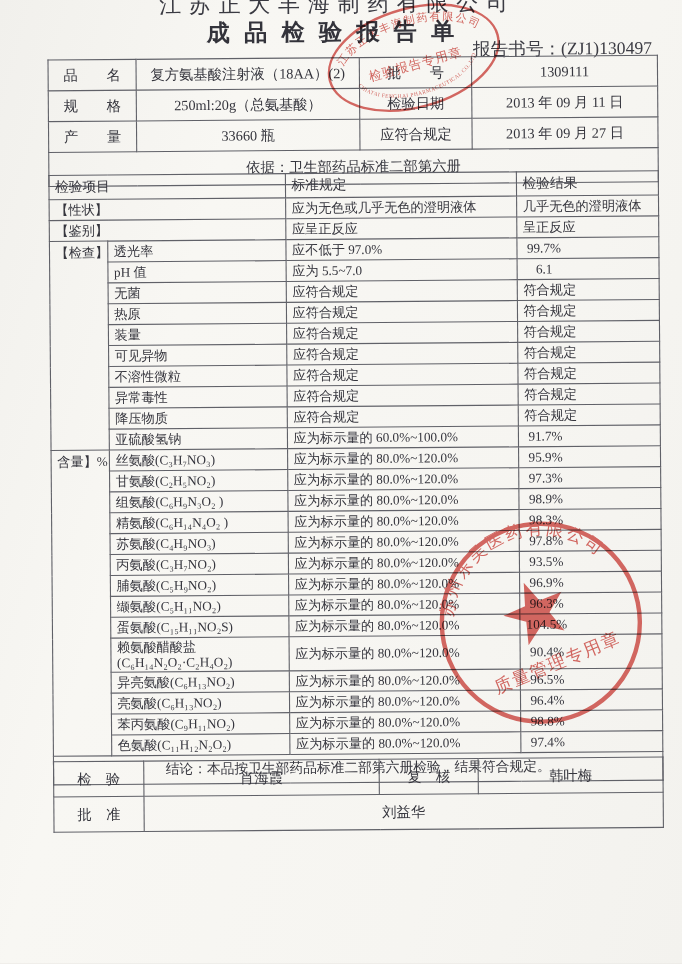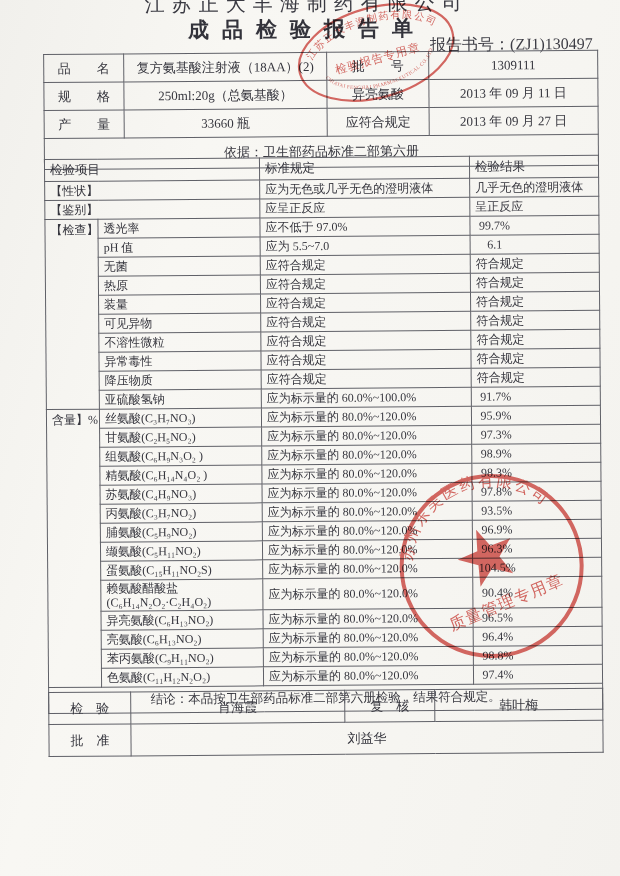--- a/index.html
+++ b/index.html
@@ -67,21 +67,21 @@
    <tbody>
           <tr>
     <td>品　　名</td>
     <td>复方氨基酸注射液（18AA）(2)</td>
     <td>批　　号</td>
     <td>1309111</td>
    </tr>
    <tr>
     <td>规　　格</td>
     <td>250ml:20g（总氨基酸）</td>
-    <td>异亮氨酸</td>
+    <td>检验日期</td>
     <td>2013 年 09 月 11 日</td>
    </tr>
    <tr>
     <td>产　　量</td>
     <td>33660 瓶</td>
     <td>应符合规定</td>
     <td>2013 年 09 月 27 日</td>
    </tr>
    <tr>
     <td class="basis-cell" colspan="4">依据：卫生部药品标准二部第六册</td>

